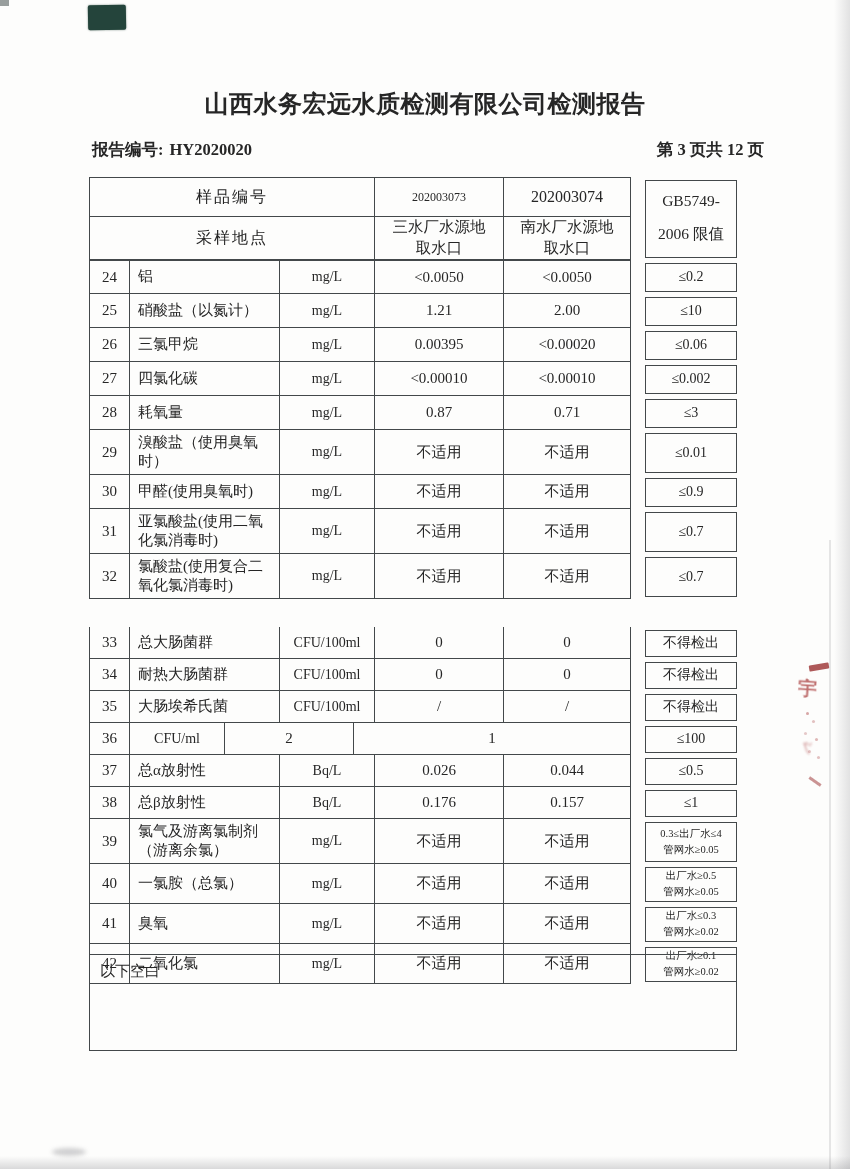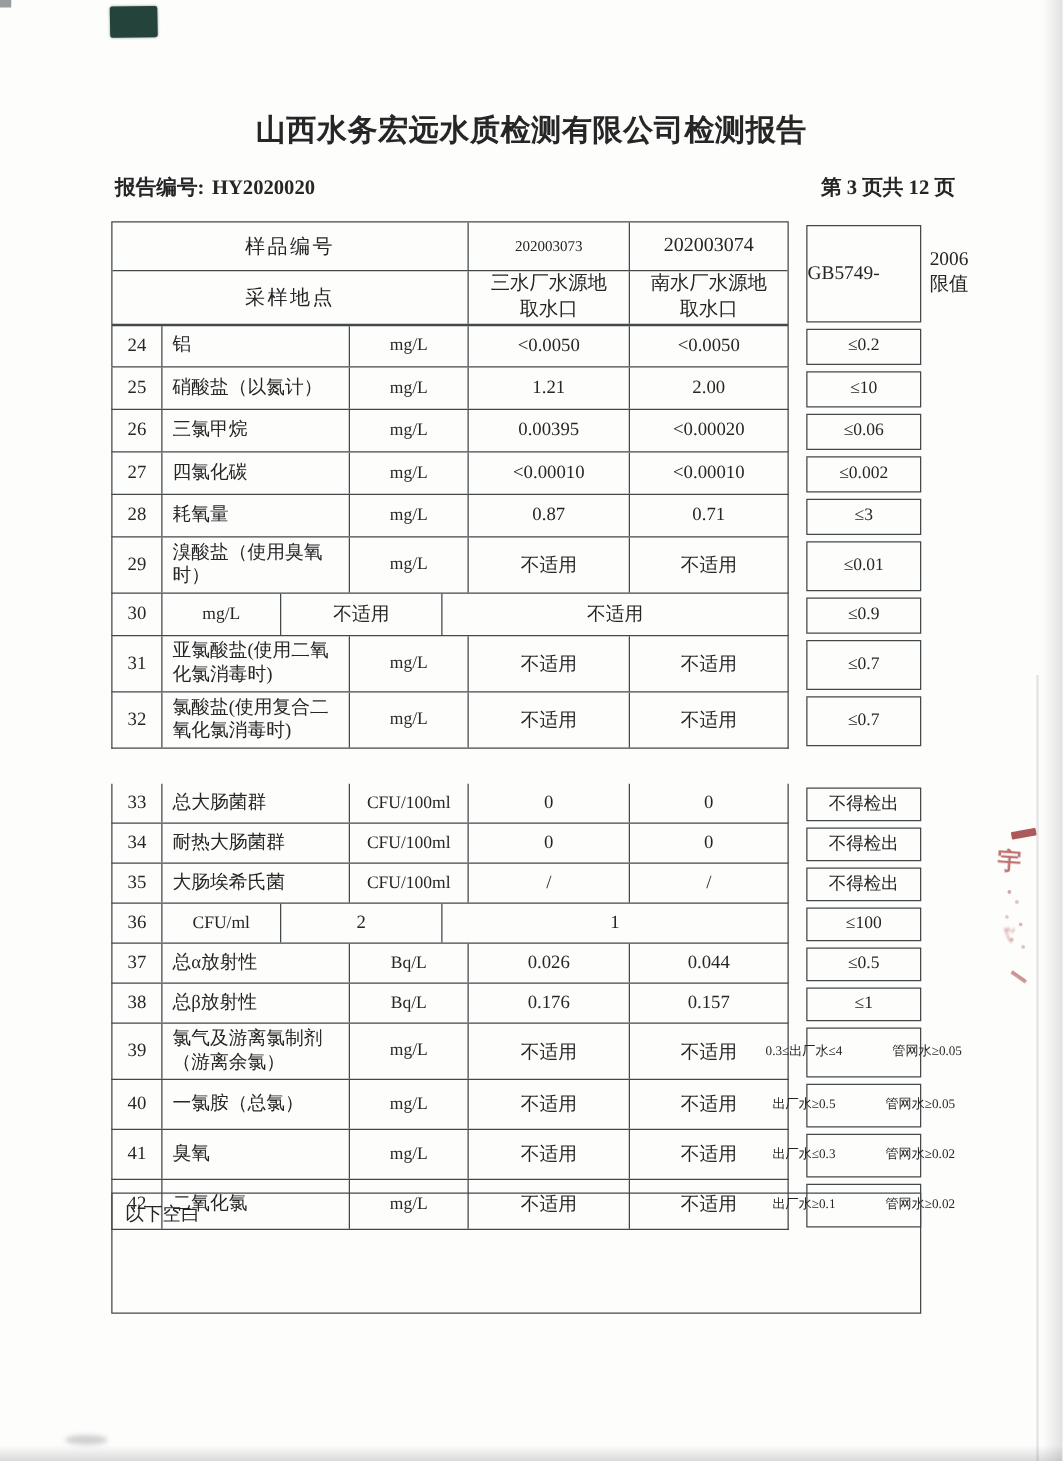--- a/index.html
+++ b/index.html
@@ -46,22 +46,22 @@
   .rmain.hdr{flex-direction:column;}
   .hrow{display:flex;height:38px;}
   .hrow.h1{border-bottom:1.6px solid #43484a;}
   .hrow.h2{flex:1;}
   .c.m{flex:0 0 285px;font-size:16px;letter-spacing:2px;}
   .c.hv{flex:0 0 129px;font-size:12px;}
   .c.hv2{flex:1;font-size:16px;}
   .c.loc{font-size:15.5px;line-height:1.35;padding:2px 13px;}
   
   .limit-box{box-sizing:border-box;margin:2.5px 0 2.5px 14px;width:92px;
-    border:1.6px solid #43484a;display:flex;flex-direction:row;
-    align-items:center;justify-content:center;text-align:center;gap:40px;}
+    border:1.6px solid #43484a;display:flex;flex-direction:column;
+    align-items:center;justify-content:center;text-align:center;}
   .limit-hdr{justify-content:space-around;font-size:15.5px;padding:5px 0;}
   .ll{font-size:14px;}
   .ll.sm{font-size:10.5px;line-height:1.5;white-space:nowrap;}
   
   .bottom-box{position:absolute;left:89px;top:954px;width:648px;height:97px;
     box-sizing:border-box;border:1.6px solid #43484a;
     font-size:15px;padding:7px 0 0 10px;}
   
   .stamp{position:absolute;left:792px;top:652px;width:44px;height:160px;color:#b14f4f;}
   .stamp .bar{position:absolute;left:17px;top:12px;width:20px;height:6px;
@@ -184,20 +184,21 @@
             <div class="c v1">不适用</div>
             <div class="c v2 last">不适用</div>
           </div>
           <div class="limit-box">
             <div class="ll">≤0.01</div>
           </div>
         </div>
         <div class="trow" style="height: 34px;">
           <div class="rmain">
             <div class="c no">30</div>
+            <div class="c nm">甲醛(使用臭氧时)</div>
             <div class="c un">mg/L</div>
             <div class="c v1">不适用</div>
             <div class="c v2 last">不适用</div>
           </div>
           <div class="limit-box">
             <div class="ll">≤0.9</div>
           </div>
         </div>
         <div class="trow" style="height: 45px;">
           <div class="rmain">

